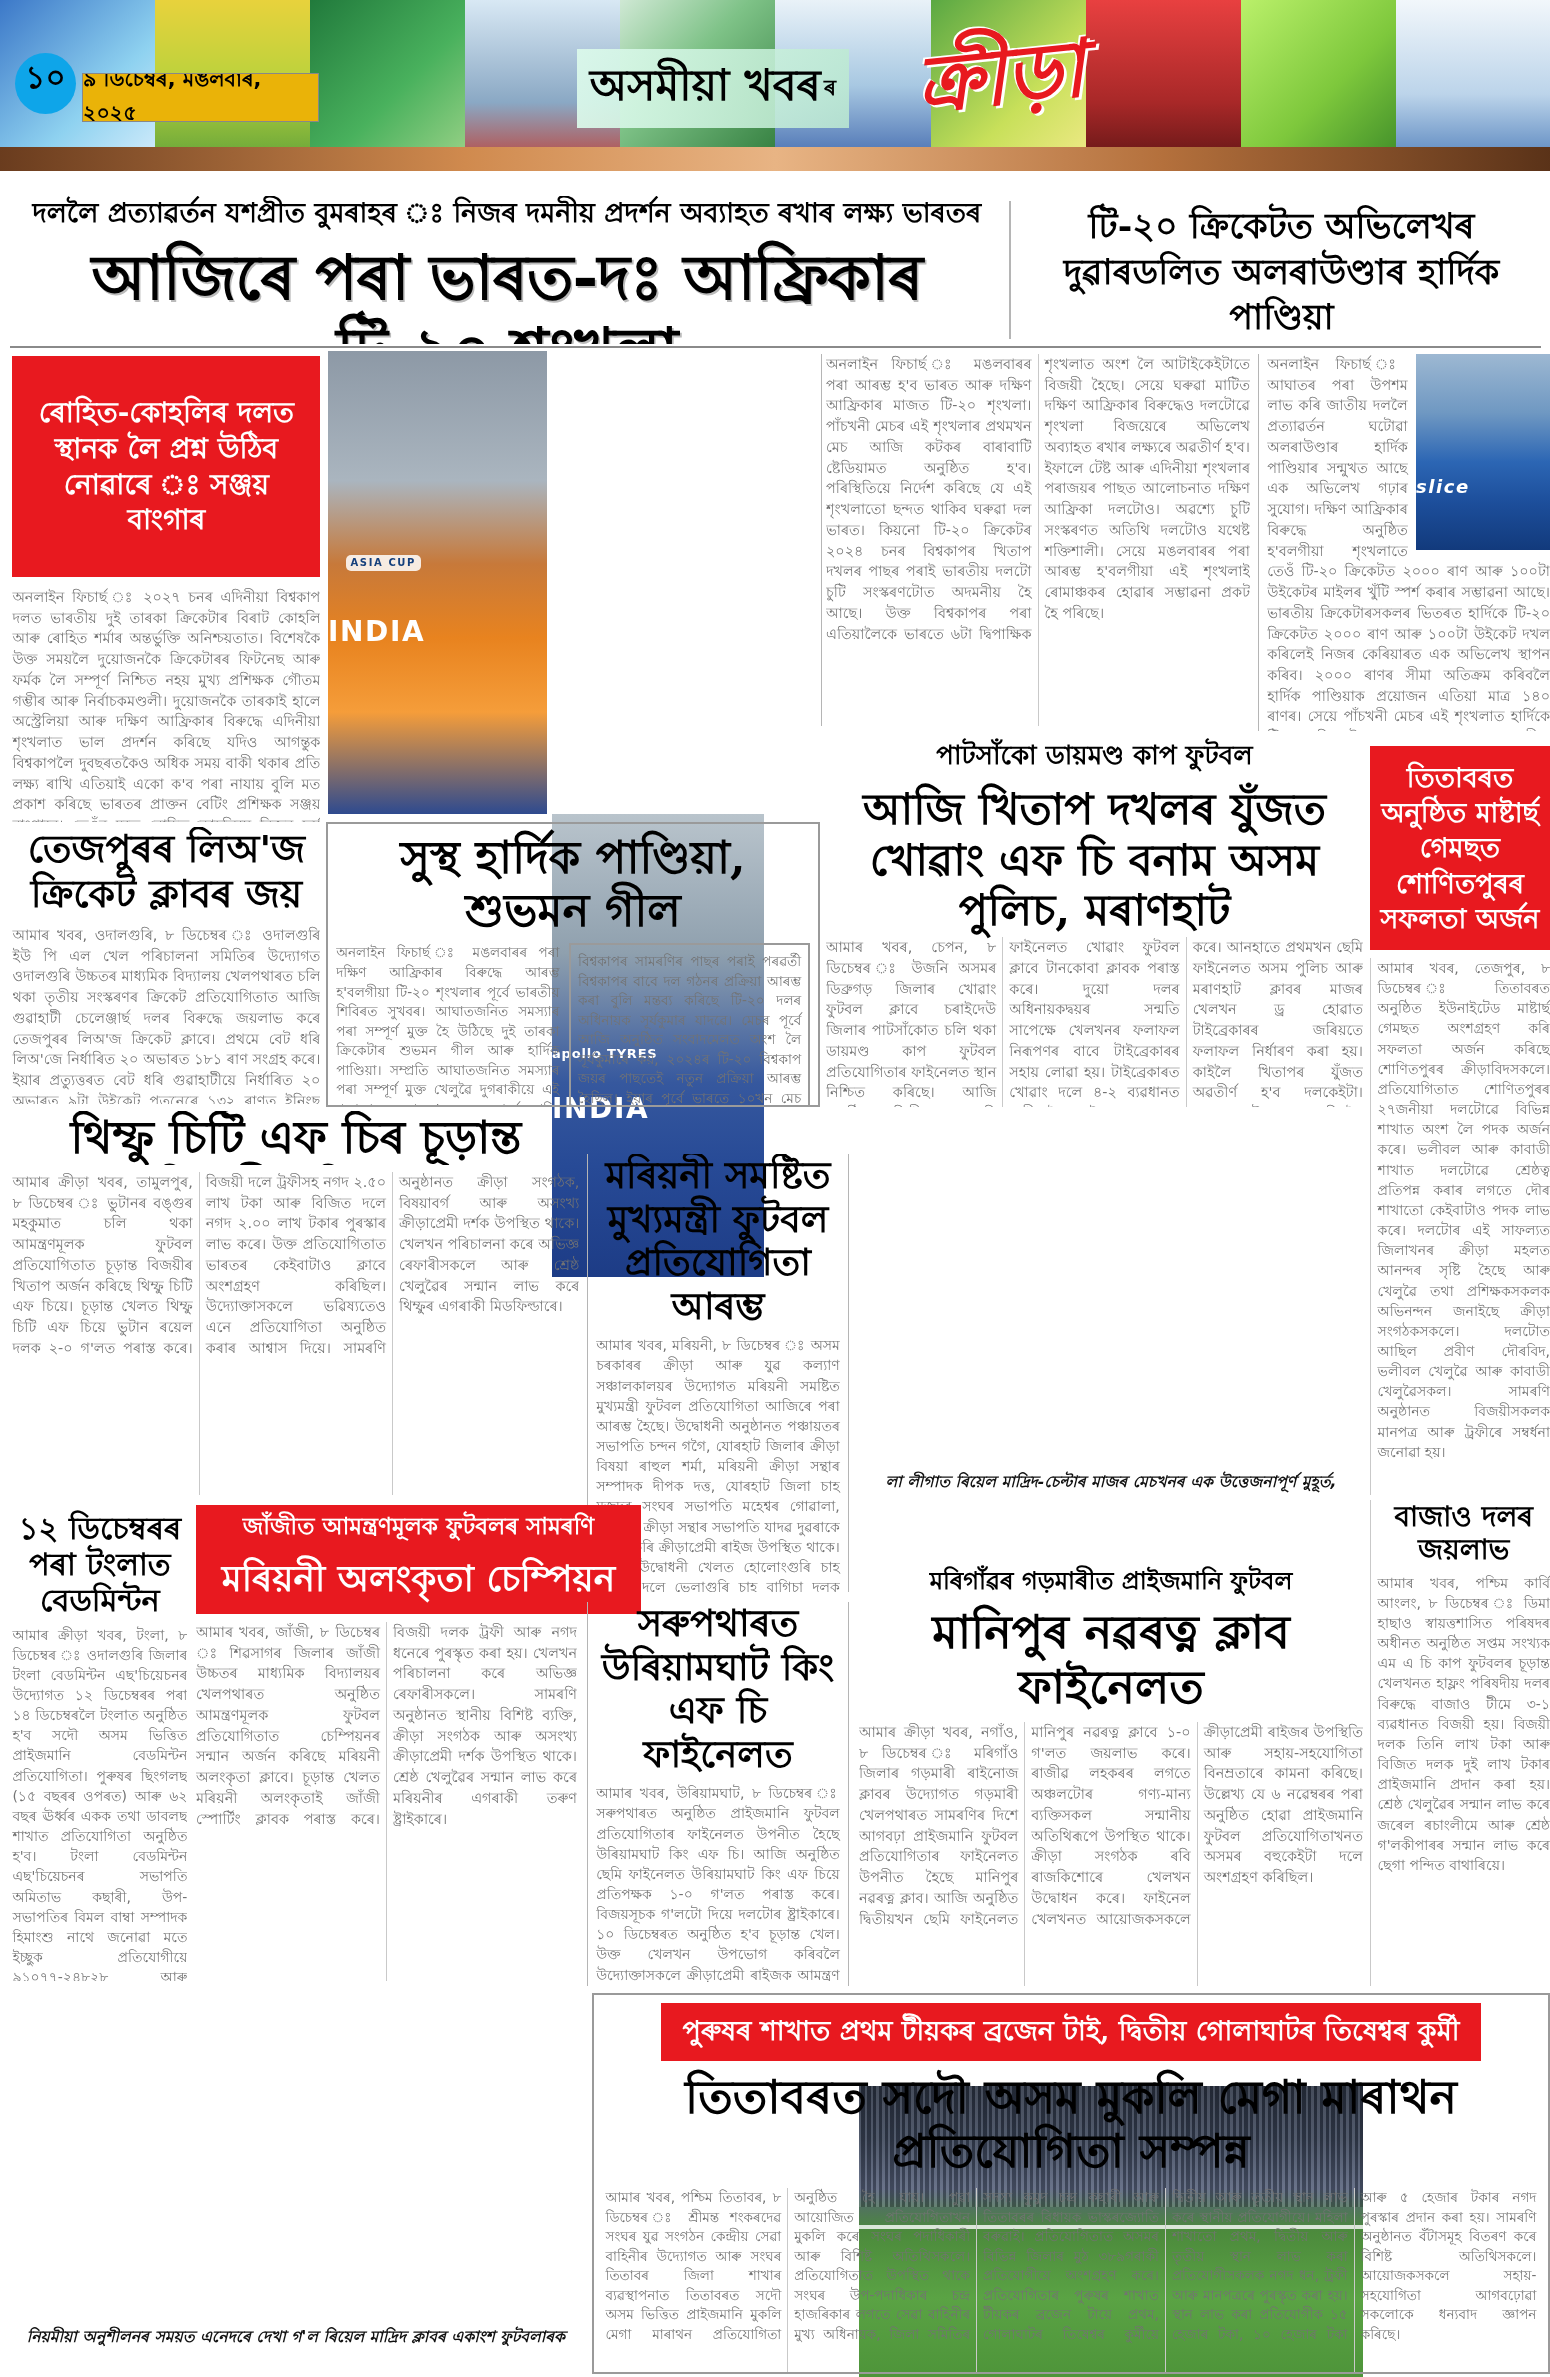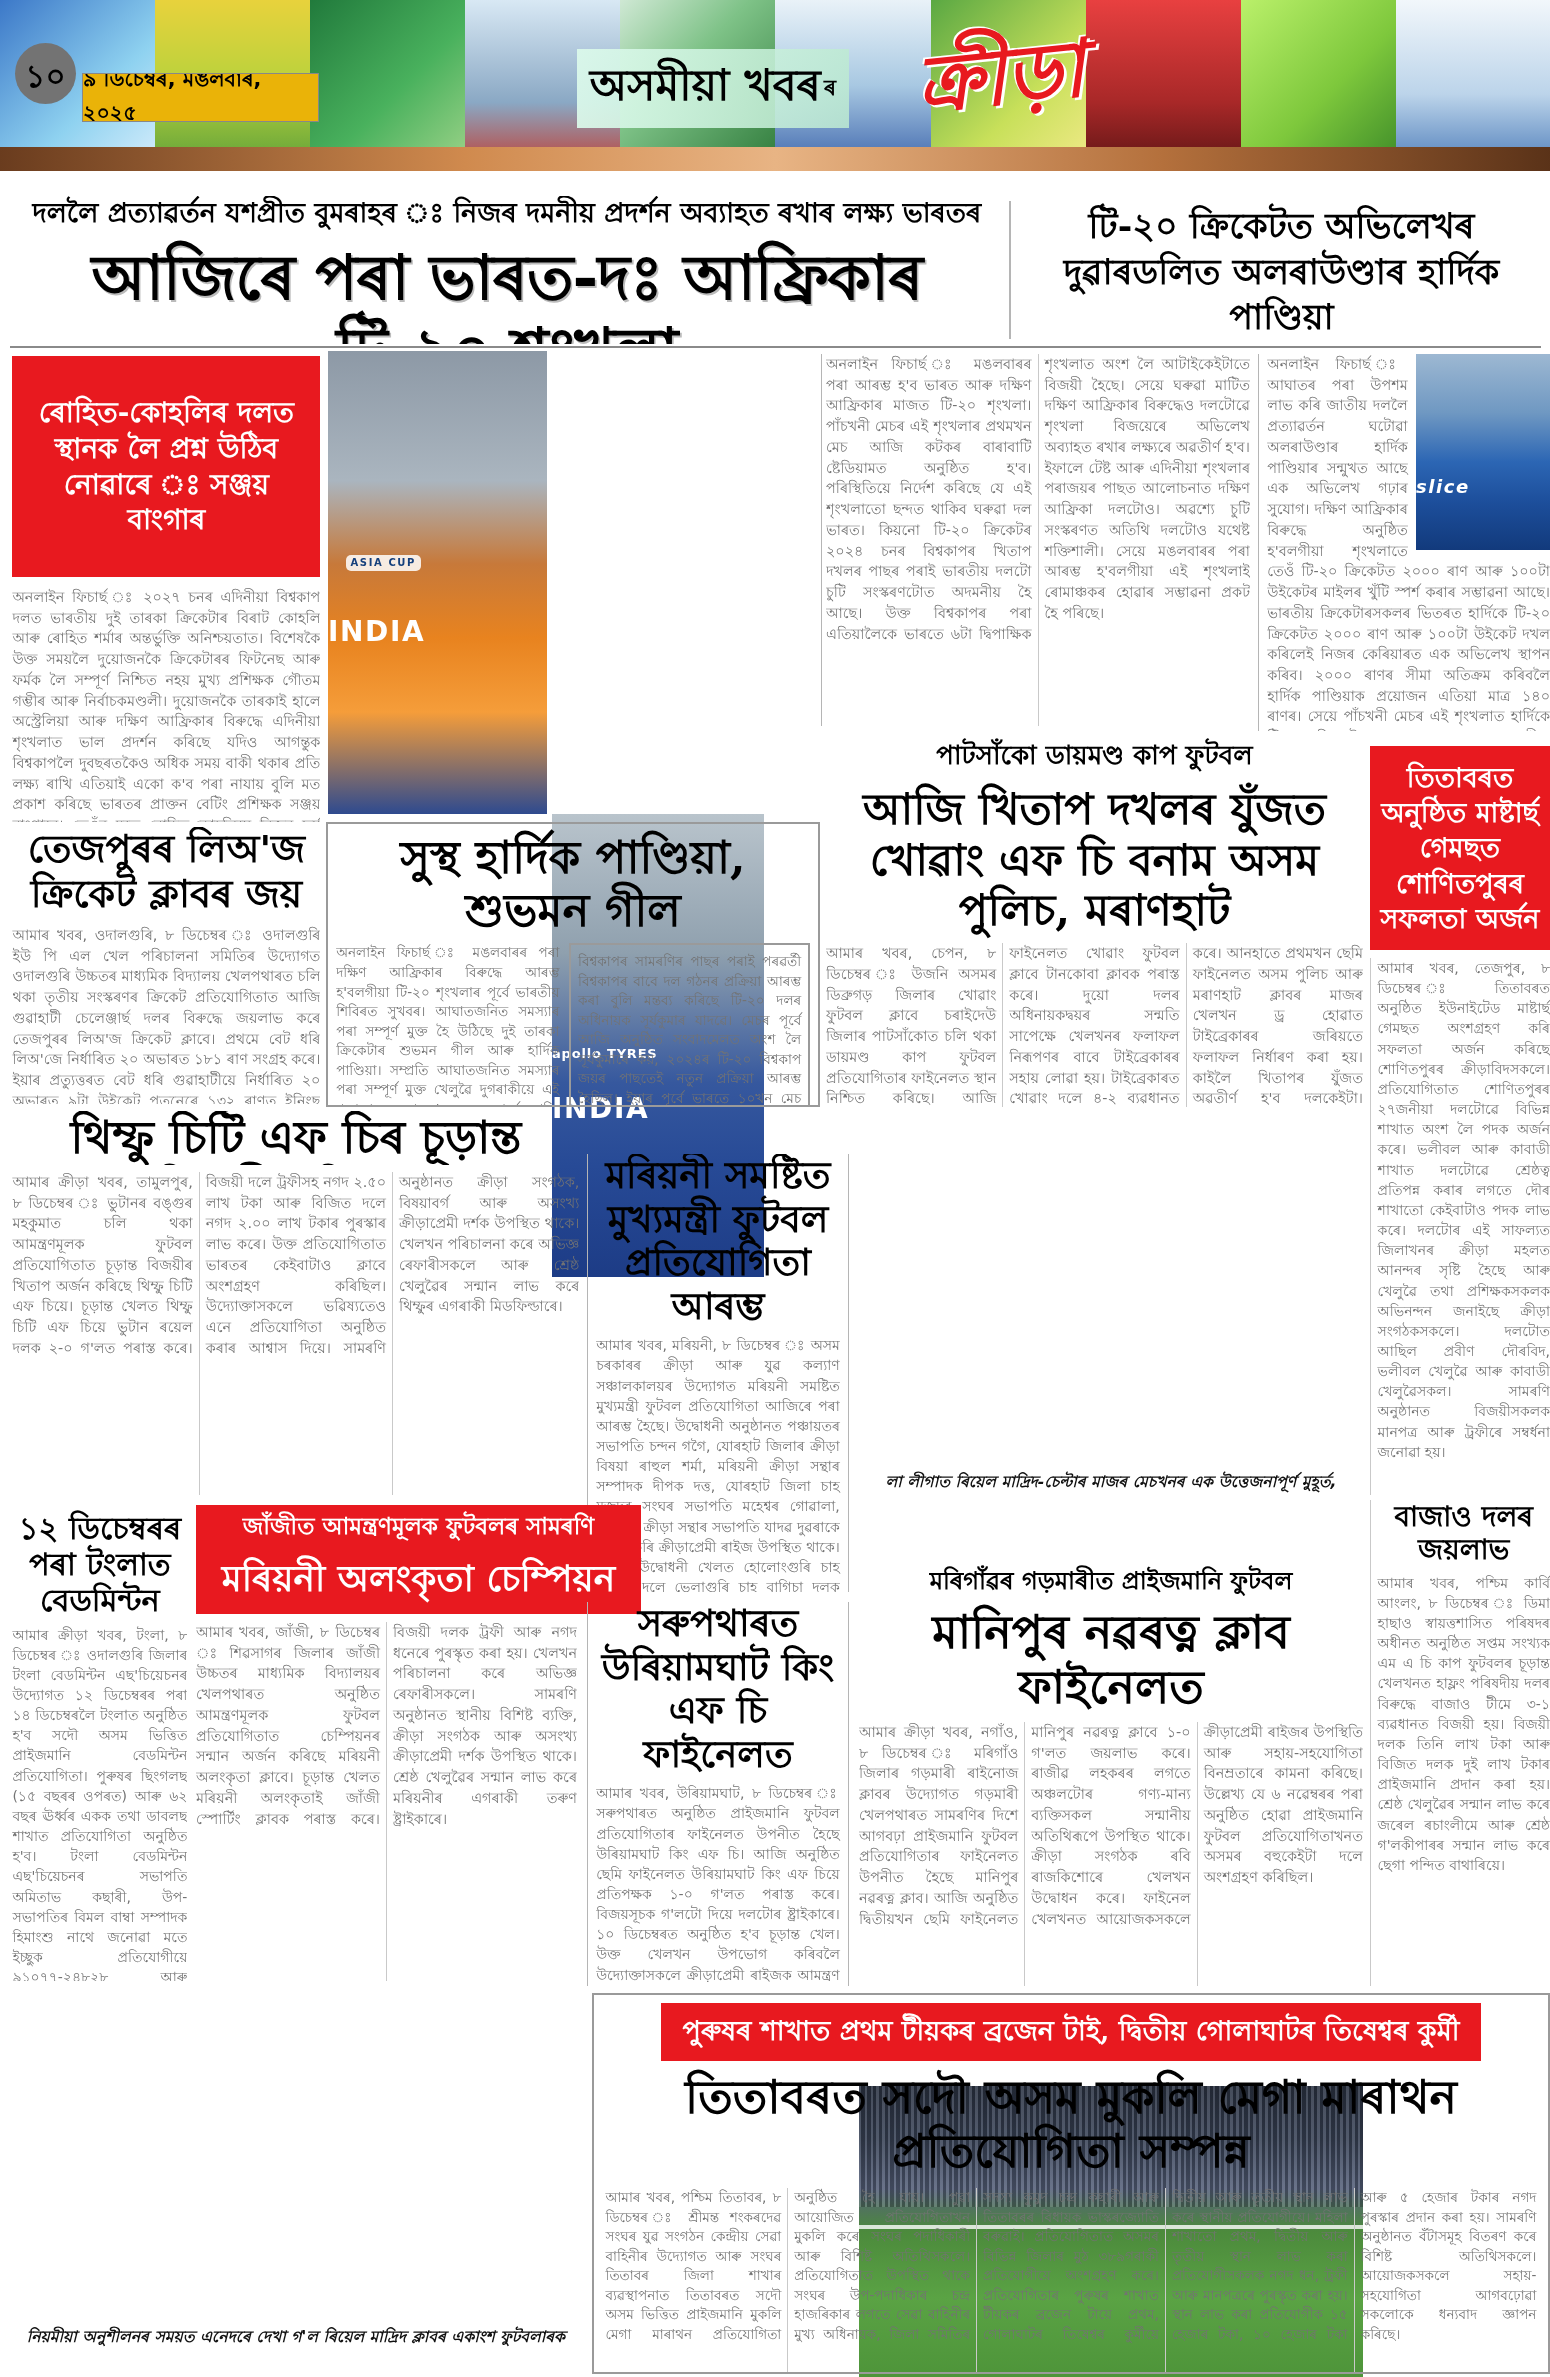--- a/index.html
+++ b/index.html
@@ -39,21 +39,21 @@
       <div style="background:linear-gradient(135deg,#cfe8d4,#7ec287 40%,#2e7a3a)"></div>
       <div style="background:linear-gradient(180deg,#e9f2f8,#a8c8e2 50%,#3a62aa)"></div>
       <div style="background:linear-gradient(135deg,#5aa843,#c8e05a 60%,#f2ea8a)"></div>
       <div style="background:linear-gradient(180deg,#e84040,#a82828 60%,#5a1414)"></div>
       <div style="background:linear-gradient(135deg,#baf06a,#7ec83c 55%,#3c8a28)"></div>
       <div style="background:linear-gradient(180deg,#f2f7fb,#bcd4ea 55%,#4a7ab8)"></div>
     </div>
 
     <div class="abs" style="left:0;top:147px;width:1551px;height:25px;background:linear-gradient(90deg,#6a3c1e,#d08a4e 30%,#e8b484 50%,#b4703c 75%,#5a3218)"></div>
 
-    <div class="abs" style="left:15px;top:43px;width:61px;height:61px;border-radius:50%;background:#737373;display:flex;align-items:flex-end;justify-content:center;font-size:31px;font-weight:bold;color:#000">
+    <div class="abs" style="left:15px;top:53px;width:61px;height:61px;border-radius:50%;background:#0ea5e9;display:flex;align-items:flex-start;justify-content:center;font-size:31px;font-weight:bold;color:#000">
         <span>১০</span>
       </div>
 
     <div class="abs" style="left:82px;top:73px;width:237px;height:49px;background:#eab308;border:0.8px solid #888;display:flex;align-items:center;justify-content:center;font-size:20.6px;font-weight:bold;color:#000">
         <span>৯ ডিচেম্বৰ, মঙলবাৰ, ২০২৫</span>
       </div>
 
     <div class="abs" style="left:577px;top:49px;width:272px;height:79px;background:linear-gradient(90deg,rgba(220,250,235,.92),rgba(190,235,210,.85));display:flex;align-items:center;justify-content:center;font-weight:bold;font-size:43px;color:#000;font-family:'DejaVu Serif','Liberation Serif',serif">
       <span>অসমীয়া খবৰ</span>
         <span style="font-size:21.4px;margin-left:3.3px">ৰ</span>
@@ -93,21 +93,21 @@
 
   <div class="abs" style="left:1258px;top:354px;width:292px;height:377px;border-left:0.8px solid #b5b5b5;padding-left:8.2px">
     <div class="photo" style="float:right;width:134px;height:196px;margin:0 0 6.6px 8.2px;background:linear-gradient(180deg,#9db8d2 0%,#6f98c2 30%,#2c66b4 55%,#1d4f9c 75%,#123a7c 100%)">
       <div class="jersey-txt" style="left:0;right:0;top:62%;font-size:18px;font-style:italic">slice</div>
     </div>
     <div class="bt">অনলাইন ফিচাৰ্ছ ঃ আঘাতৰ পৰা উপশম লাভ কৰি জাতীয় দললৈ প্ৰত্যাৱৰ্তন ঘটোৱা অলৰাউণ্ডাৰ হাৰ্দিক পাণ্ডিয়াৰ সন্মুখত আছে এক অভিলেখ গঢ়াৰ সুযোগ। দক্ষিণ আফ্ৰিকাৰ বিৰুদ্ধে অনুষ্ঠিত হ'বলগীয়া শৃংখলাতে তেওঁ টি-২০ ক্ৰিকেটত ২০০০ ৰাণ আৰু ১০০টা উইকেটৰ মাইলৰ খুঁটি স্পৰ্শ কৰাৰ সম্ভাৱনা আছে। ভাৰতীয় ক্ৰিকেটাৰসকলৰ ভিতৰত হাৰ্দিকে টি-২০ ক্ৰিকেটত ২০০০ ৰাণ আৰু ১০০টা উইকেট দখল কৰিলেই নিজৰ কেৰিয়াৰত এক অভিলেখ স্থাপন কৰিব। ২০০০ ৰাণৰ সীমা অতিক্ৰম কৰিবলৈ হাৰ্দিক পাণ্ডিয়াক প্ৰয়োজন এতিয়া মাত্ৰ ১৪০ ৰাণৰ। সেয়ে পাঁচখনী মেচৰ এই শৃংখলাত হাৰ্দিকে টি-২০ ক্ৰিকেটত ২০০০ ৰাণ সংগ্ৰহৰ সীমা অতিক্ৰম কৰাৰ প্ৰয়াস কৰিব। সম্প্ৰতি টি-২০ ক্ৰিকেটত হাৰ্দিকৰ আছে ৯৮টা উইকেট আৰু ১৮৬০ ৰাণ।</div>
   </div>
 
   <div class="abs" style="left:826px;top:735px;width:537px;height:372px">
     <div class="kick" style="font-size:26px">পাটসাঁকো ডায়মণ্ড কাপ ফুটবল</div>
-    <div class="hl" style="font-size:43px;margin:5px 0 7px 0">আজি খিতাপ দখলৰ যুঁজত খোৱাং এফ চি বনাম অসম পুলিচ, মৰাণহাট</div>
+    <div class="hl" style="font-size:43px;margin:5px 0 1px 0">আজি খিতাপ দখলৰ যুঁজত খোৱাং এফ চি বনাম অসম পুলিচ, মৰাণহাট</div>
     <div class="bt c3" style="height:198px">আমাৰ খবৰ, চেপন, ৮ ডিচেম্বৰ ঃ উজনি অসমৰ ডিব্ৰুগড় জিলাৰ খোৱাং ফুটবল ক্লাবে চৰাইদেউ জিলাৰ পাটসাঁকোত চলি থকা ডায়মণ্ড কাপ ফুটবল প্ৰতিযোগিতাৰ ফাইনেলত স্থান নিশ্চিত কৰিছে। আজি অনুষ্ঠিত দ্বিতীয়খন ছেমি ফাইনেলত খোৱাং ফুটবল ক্লাবে টানকোবা ক্লাবক পৰাস্ত কৰে। দুয়ো দলৰ অধিনায়কদ্বয়ৰ সন্মতি সাপেক্ষে খেলখনৰ ফলাফল নিৰূপণৰ বাবে টাইব্ৰেকাৰৰ সহায় লোৱা হয়। টাইব্ৰেকাৰত খোৱাং দলে ৪-২ ব্যৱধানত জয়ী হৈ ফাইনেলত প্ৰৱেশ কৰে। আনহাতে প্ৰথমখন ছেমি ফাইনেলত অসম পুলিচ আৰু মৰাণহাট ক্লাবৰ মাজৰ খেলখন ড্ৰ হোৱাত টাইব্ৰেকাৰৰ জৰিয়তে ফলাফল নিৰ্ধাৰণ কৰা হয়। কাইলৈ খিতাপৰ যুঁজত অৱতীৰ্ণ হ'ব দলকেইটা। খেলখন উপভোগ কৰিবলৈ উদ্যোক্তাসকলে ক্ৰীড়াপ্ৰেমী ৰাইজক আমন্ত্ৰণ জনাইছে।</div>
   </div>
 
   <div class="abs redbox" style="left:1370px;top:746px;width:180px;height:204px;padding:6.6px">
     <div style="font-size:27px;line-height:1.3">তিতাবৰত অনুষ্ঠিত মাষ্টাৰ্ছ গেমছত শোণিতপুৰৰ সফলতা অৰ্জন</div>
   </div>
   <div class="abs bt" style="left:1370px;top:958px;width:180px;height:537px;border-left:0.8px solid #c9c9c9;padding-left:6.6px;font-size:14px">আমাৰ খবৰ, তেজপুৰ, ৮ ডিচেম্বৰ ঃ তিতাবৰত অনুষ্ঠিত ইউনাইটেড মাষ্টাৰ্ছ গেমছত অংশগ্ৰহণ কৰি সফলতা অৰ্জন কৰিছে শোণিতপুৰৰ ক্ৰীড়াবিদসকলে। প্ৰতিযোগিতাত শোণিতপুৰৰ ২৭জনীয়া দলটোৱে বিভিন্ন শাখাত অংশ লৈ পদক অৰ্জন কৰে। ভলীবল আৰু কাবাডী শাখাত দলটোৱে শ্ৰেষ্ঠত্ব প্ৰতিপন্ন কৰাৰ লগতে দৌৰ শাখাতো কেইবাটাও পদক লাভ কৰে। দলটোৰ এই সাফল্যত জিলাখনৰ ক্ৰীড়া মহলত আনন্দৰ সৃষ্টি হৈছে আৰু খেলুৱৈ তথা প্ৰশিক্ষকসকলক অভিনন্দন জনাইছে ক্ৰীড়া সংগঠকসকলে। দলটোত আছিল প্ৰবীণ দৌৰবিদ, ভলীবল খেলুৱৈ আৰু কাবাডী খেলুৱৈসকল। সামৰণি অনুষ্ঠানত বিজয়ীসকলক মানপত্ৰ আৰু ট্ৰফীৰে সম্বৰ্ধনা জনোৱা হয়।</div>
 
   <div class="abs" style="left:12.4px;top:827px;width:308px;height:277px">
     <div class="hl" style="font-size:38px">তেজপুৰৰ লিঅ'জ ক্ৰিকেট ক্লাবৰ জয়</div>

